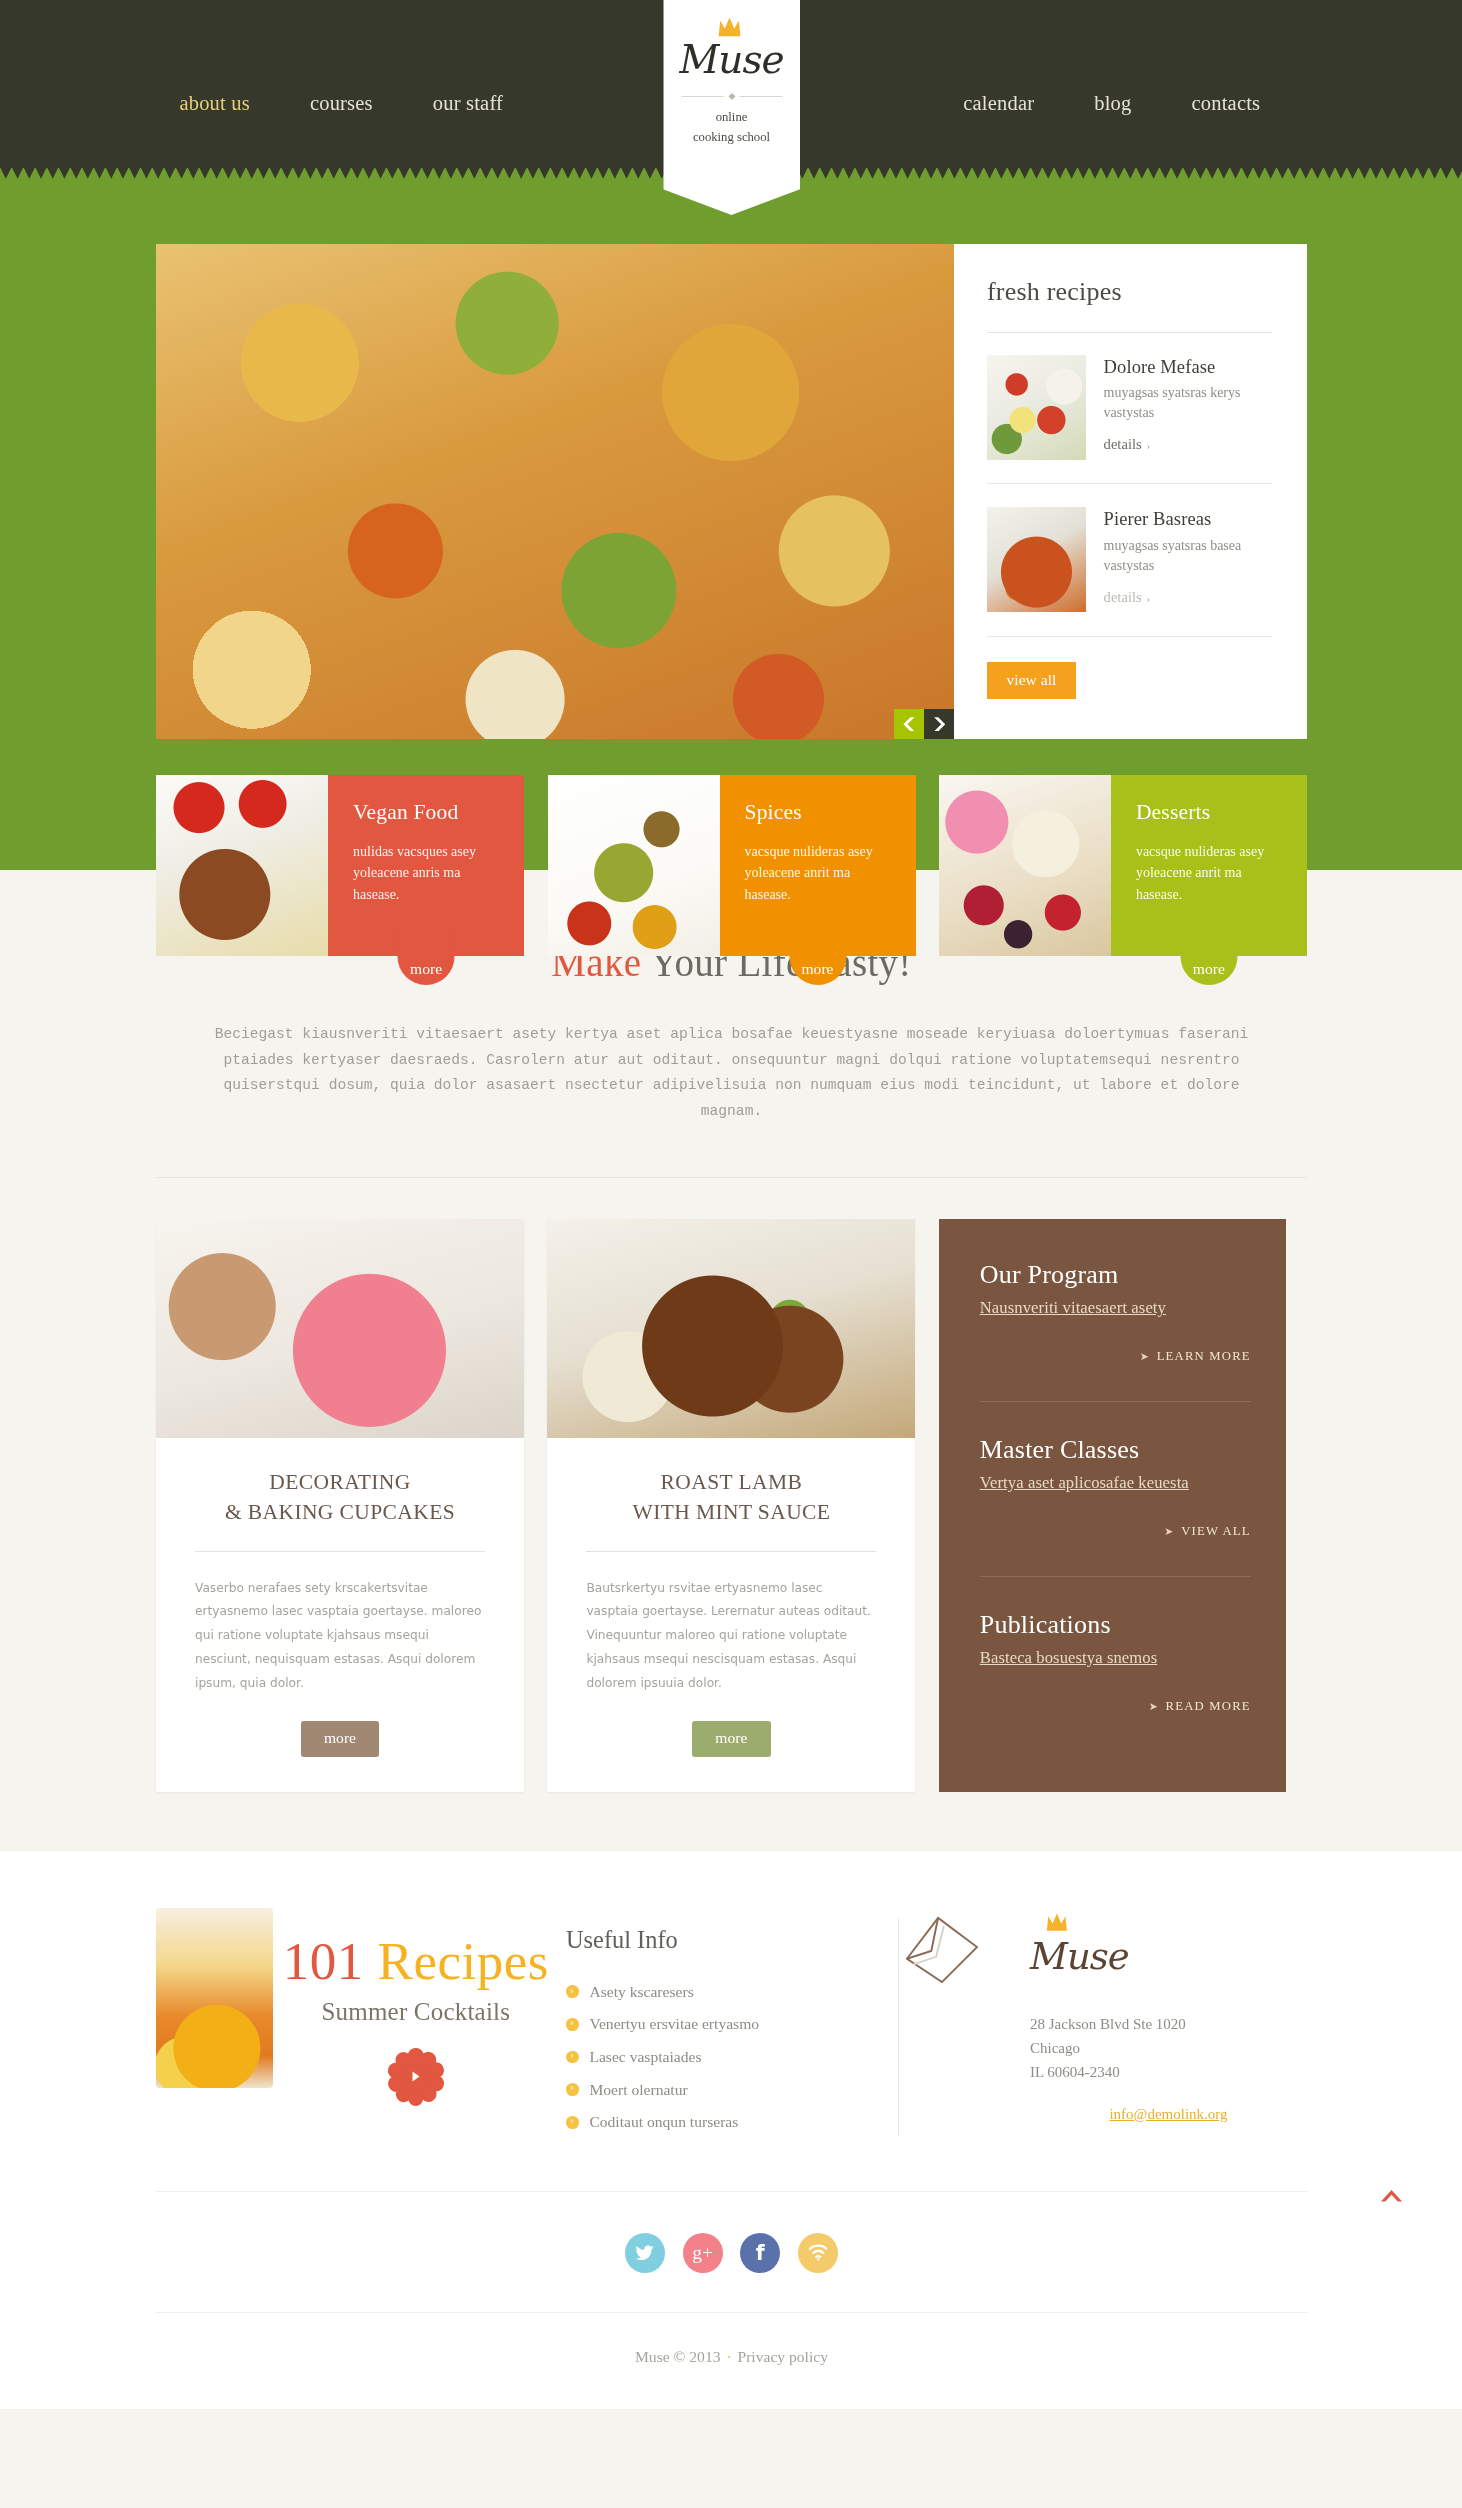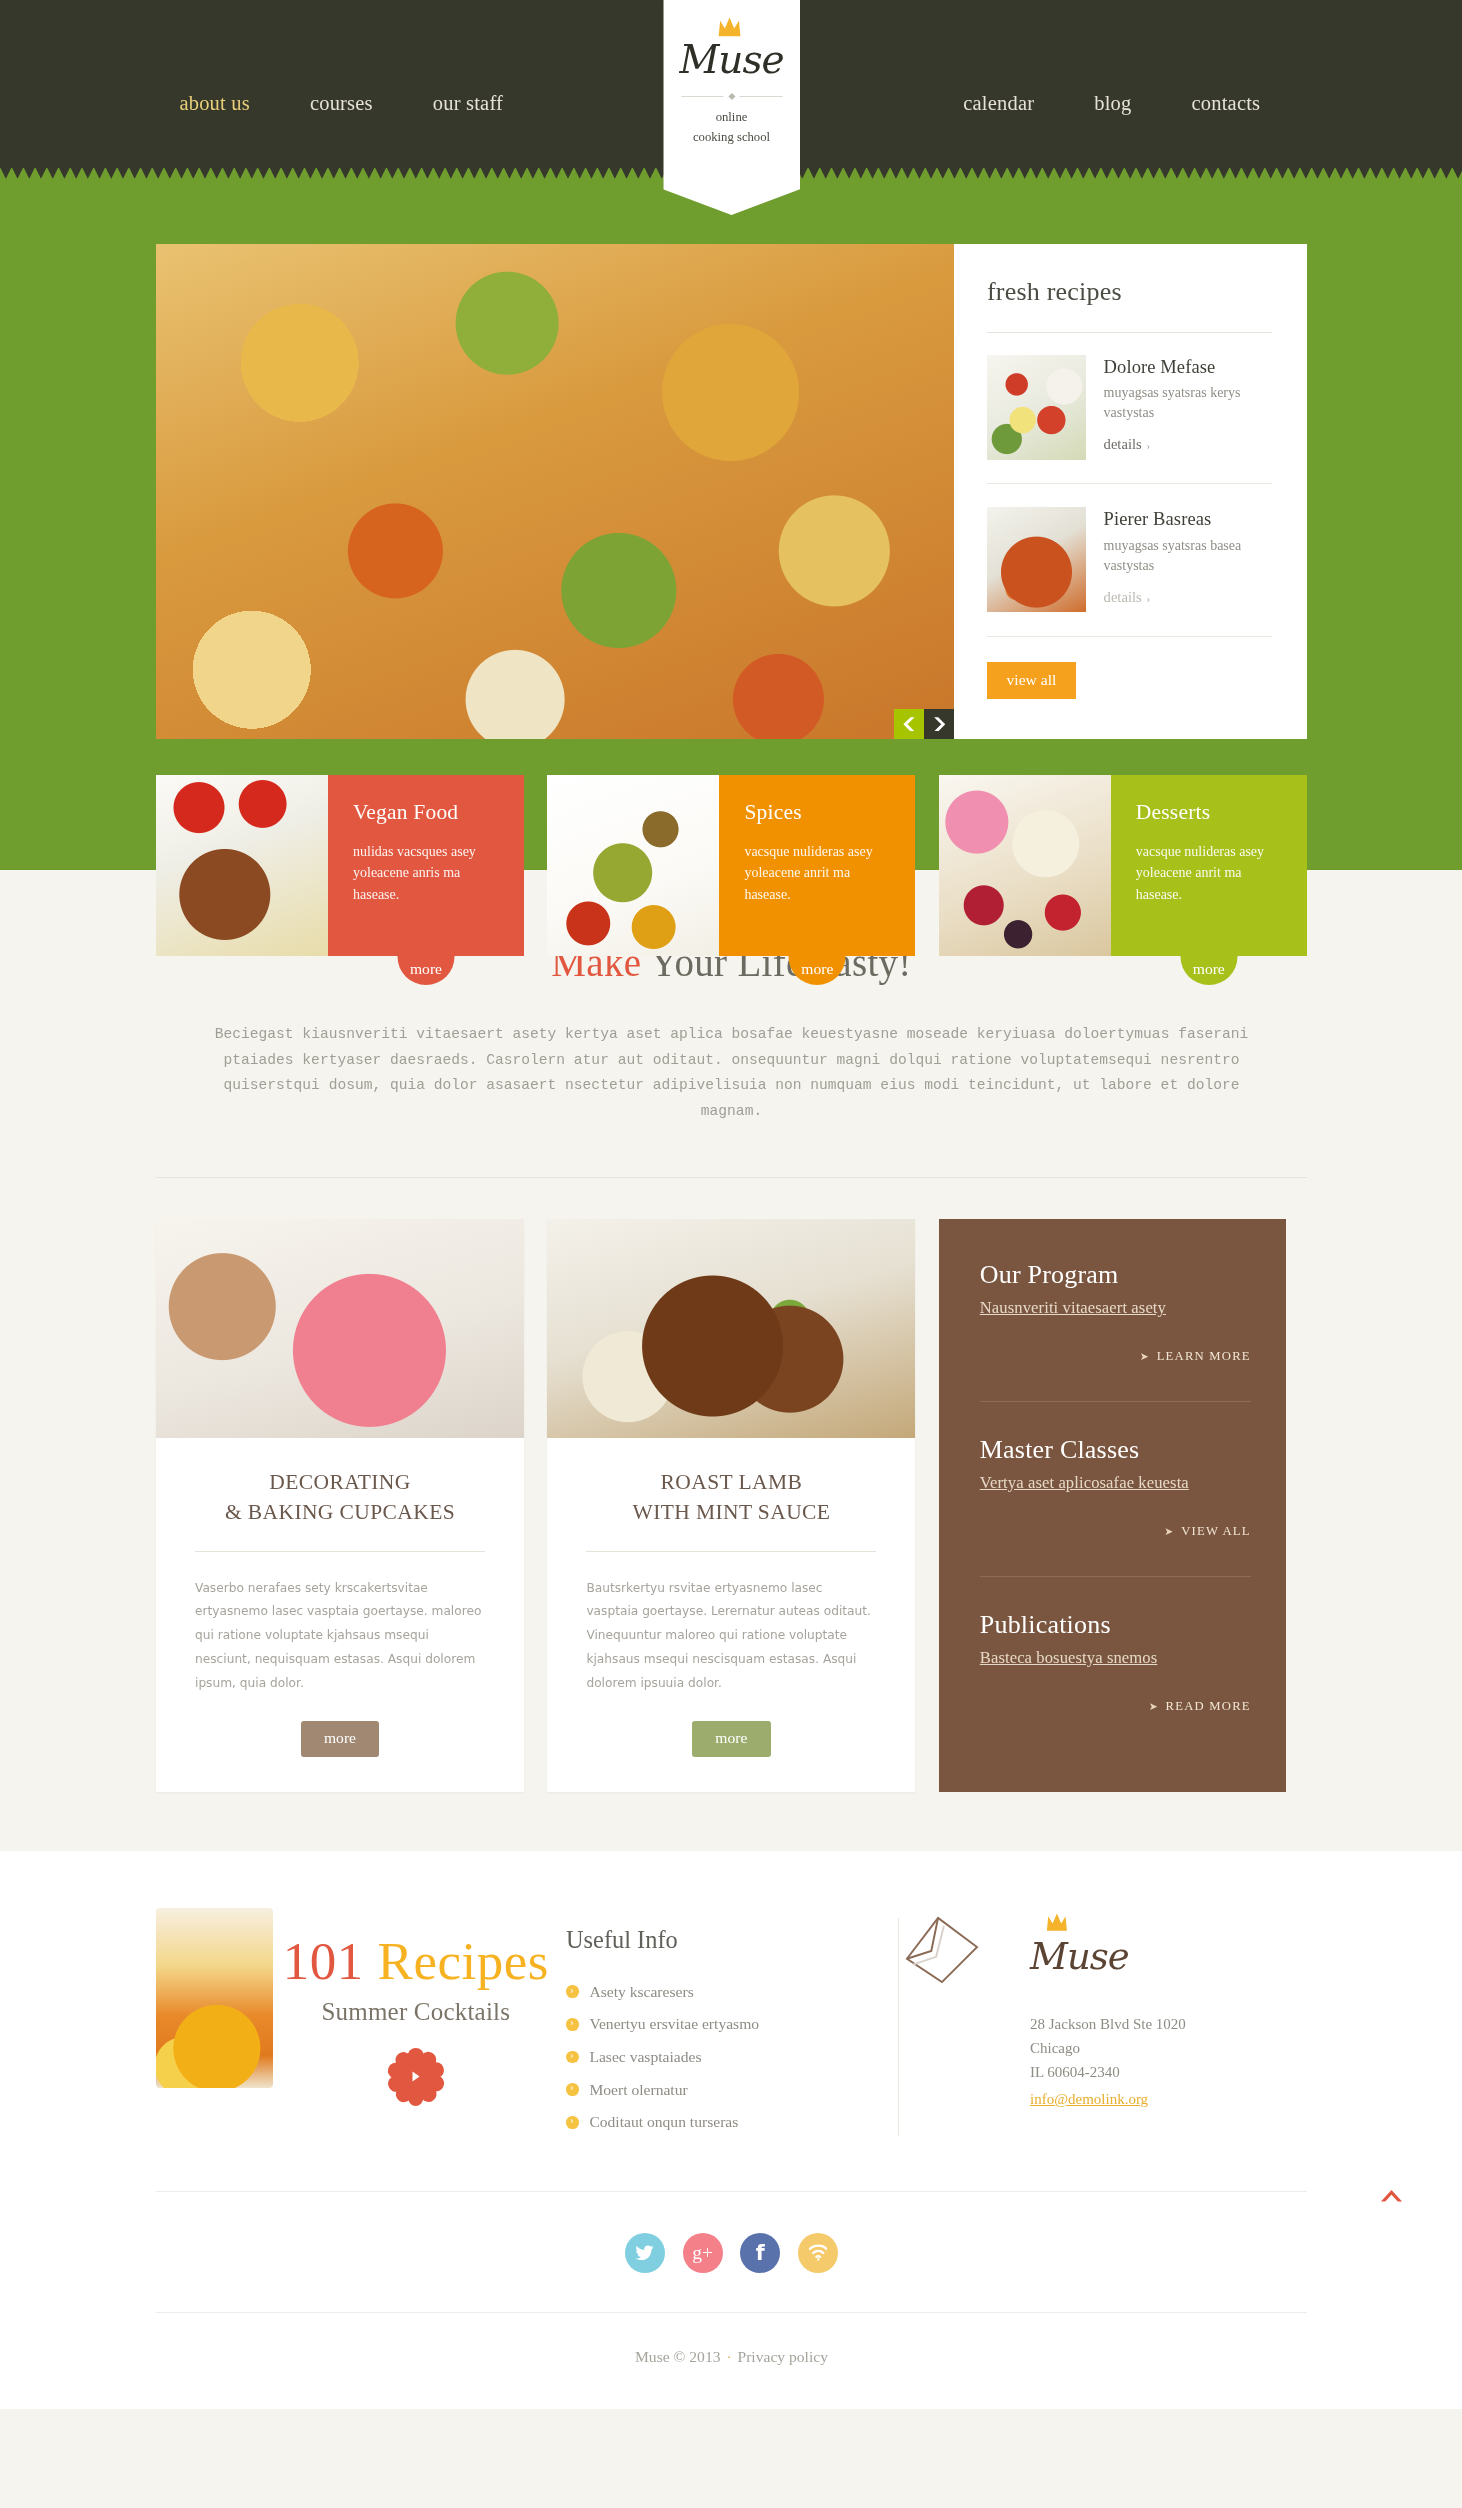--- a/index.html
+++ b/index.html
@@ -188,20 +188,21 @@
     margin-top: 2px;
   }
 
   
   .cards {
     display: flex;
     gap: 23.4px;
     margin-top: 36px;
     position: relative;
     z-index: 2;
+    justify-content: center;
   }
   .card { width: 368px; display: flex; position: relative; }
   .card-img { width: 172px; height: 181px; flex: none; background: #fff; }
   .card-img.veg {
     background:
       radial-gradient(circle at 25% 18%, #d6291d 0 25px, transparent 26px),
       radial-gradient(circle at 62% 16%, #d6291d 0 23.4px, transparent 24.4px),
       radial-gradient(circle at 40% 66%, #8c4a22 0 45px, transparent 46px),
       radial-gradient(circle at 36% 55%, #f4f2ec 0 17.6px, transparent 18.5px),
       linear-gradient(160deg,#fbfaf6 0%, #efeee6 40%, #e8dca9 100%);
@@ -428,21 +429,21 @@
   .flogo .crown { height: 21.5px; margin-left: 13.7px; }
   .flogo .word {
     font-family: "DejaVu Serif", serif;
     font-style: italic;
     font-size: 37px;
     color: #5b4433;
     letter-spacing: -1px;
     line-height: 1;
   }
   .faddr { margin-left: 78px; margin-top: 37px; font-size: 15px; color: #8e8c84; line-height: 1.6; }
-  .femail { margin-left: 78px; margin-top: 7px; font-size: 15px; color: #e8ae2c; }
+  .femail { margin-left: 78px; margin-top: 22px; font-size: 15px; color: #e8ae2c; text-align: center; }
 
   .foot-rule { width: 1151px; margin: 45px auto 0; height: 1px; background: #eeece6; }
   .social {
     display: flex; justify-content: center; gap: 17.6px;
     padding: 41px 0 39px;
   }
   .soc {
     width: 40px; height: 40px; border-radius: 50%;
     display: flex; align-items: center; justify-content: center;
     color: #fff; text-decoration: none;

